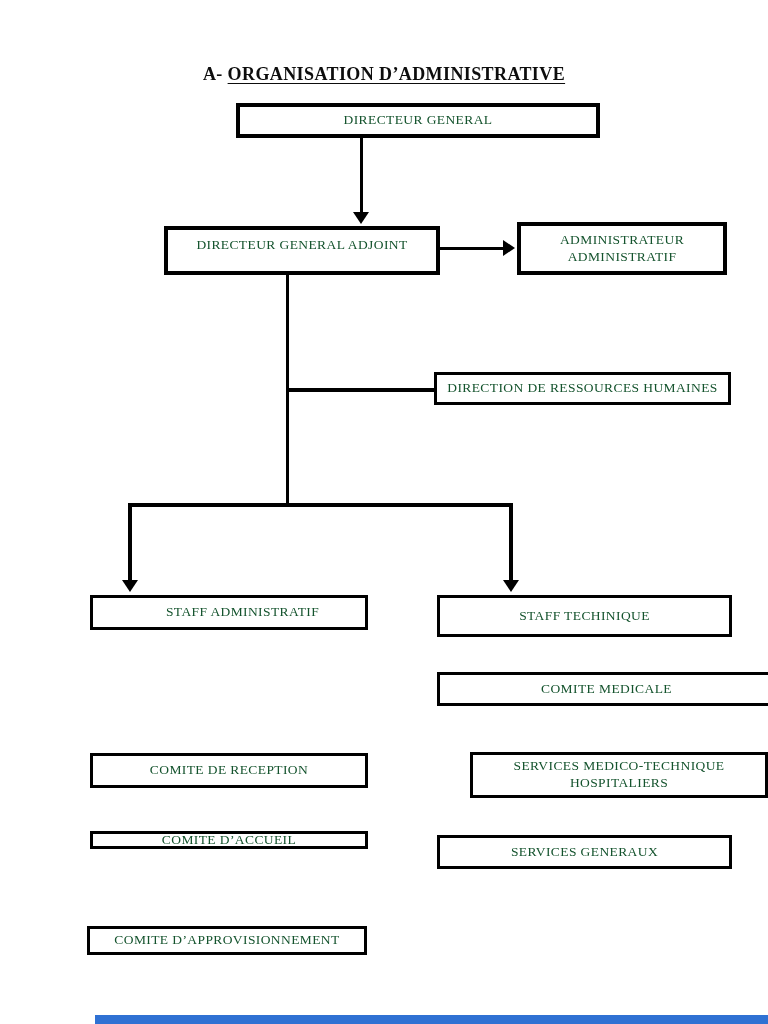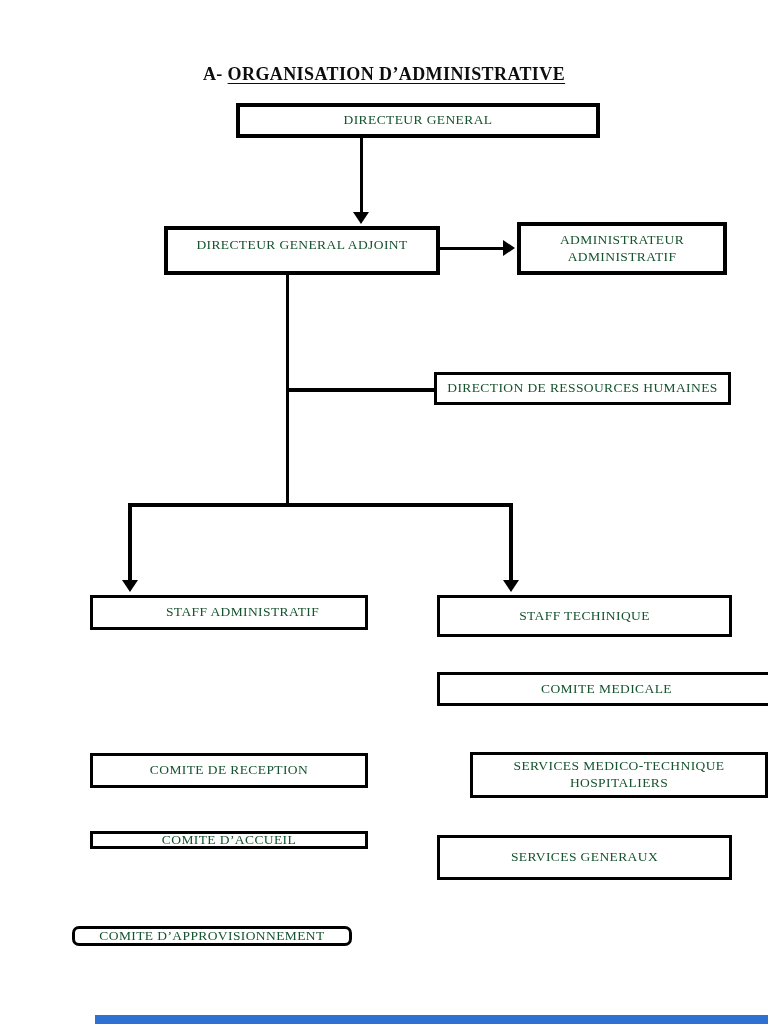--- a/index.html
+++ b/index.html
@@ -117,30 +117,30 @@
   <div class="box" style="left:437px;top:595px;width:295px;height:42px;text-align:right;">
     <span>STAFF TECHINIQUE</span>
   </div>
 
   <div class="box" style="left:90px;top:753px;width:278px;height:35px;">
     <span>COMITE DE RECEPTION</span>
   </div>
   <div class="box" style="left:90px;top:831px;width:278px;height:18px;">
     <span>COMITE D’ACCUEIL</span>
   </div>
-  <div class="box" style="left:72px;top:926px;width:280px;height:20px;border-radius:7px;">
+  <div class="box" style="left:87px;top:926px;width:280px;height:29px;">
     <span>COMITE D’APPROVISIONNEMENT</span>
   </div>
 
   <div class="box" style="left:437px;top:672px;width:339px;height:34px;">
     <span>COMITE MEDICALE</span>
   </div>
   <div class="box" style="left:437px;top:752px;width:298px;height:46px;margin-left:33px;">
     <span>SERVICES MEDICO-TECHNIQUE</span>
     <span>HOSPITALIERS</span>
   </div>
-  <div class="box" style="left:437px;top:835px;width:295px;height:45px;">
+  <div class="box" style="left:437px;top:835px;width:295px;height:34px;">
     <span>SERVICES GENERAUX</span>
   </div>
 
   <div class="bottom-bar" style="background: rgb(47, 113, 211);"></div>
 
 </div>
 
 </body></html>

